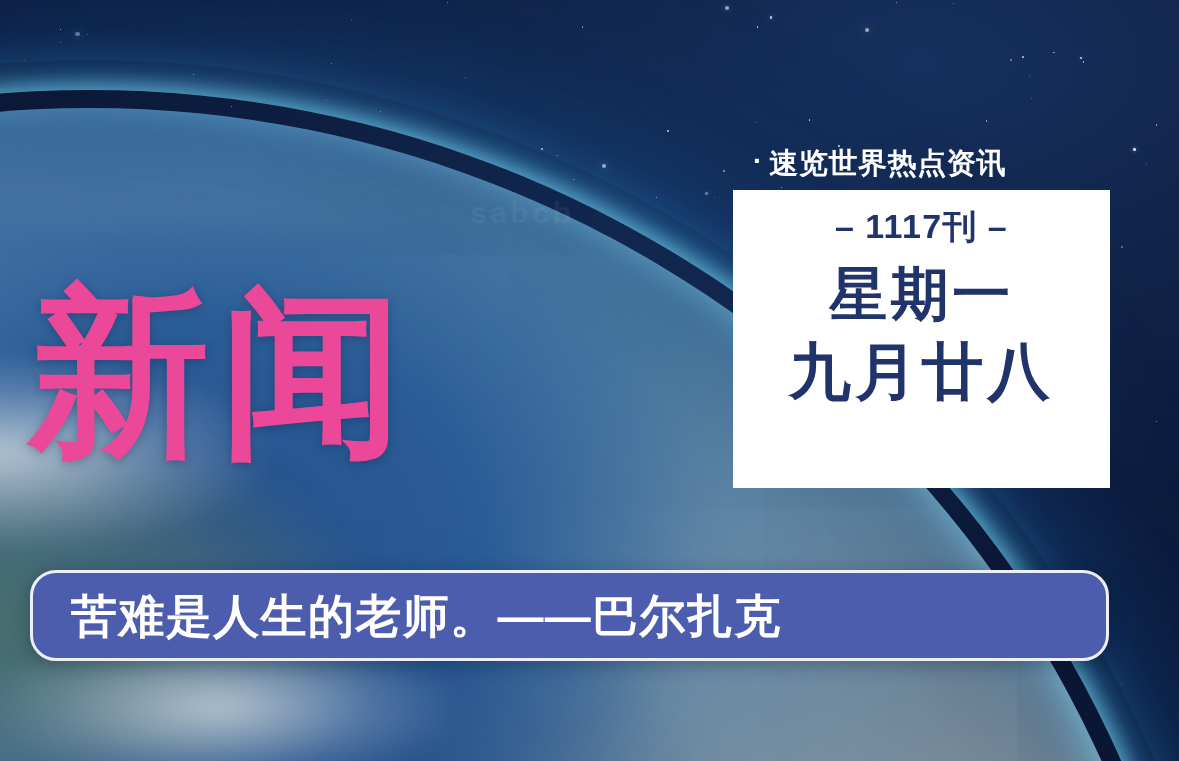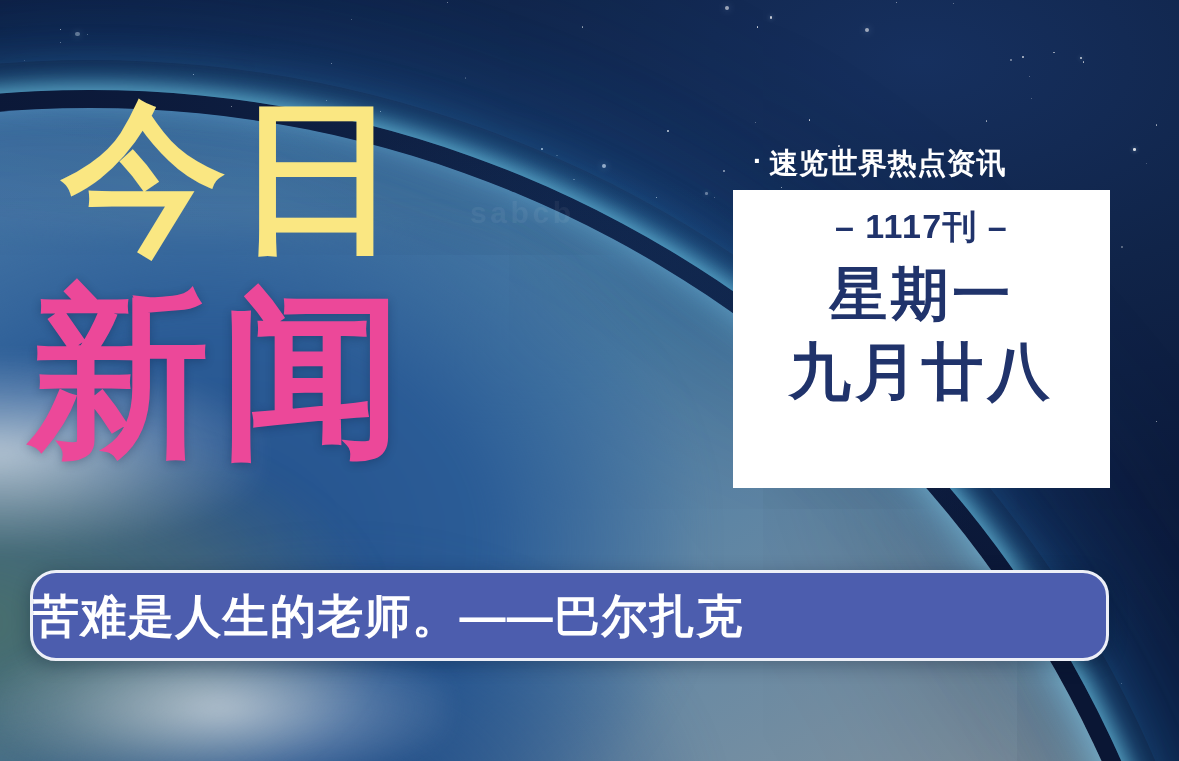--- a/index.html
+++ b/index.html
@@ -261,20 +261,21 @@
     position: absolute;
     left: 30px;
     top: 570px;
     width: 1079px;
     height: 91px;
     background: #4C5DAE;
     border: 3px solid #EDEFF7;
     border-radius: 26px;
     display: flex;
     align-items: center;
+    padding-left: 38px;
     box-shadow: 0 4px 18px rgba(6,16,40,0.30);
   }
   .quote-bar .quote-text {
     color: #ffffff;
     font-size: 46px;
     font-weight: 700;
     letter-spacing: 0.03em;
     white-space: nowrap;
     line-height: 1;
   }
@@ -450,21 +451,20 @@
     <div class="land-a"></div>
 
     <div class="cloud" style="left:760px;  top:250px;  width:520px; height:190px;"></div>
     <div class="cloud" style="left:1010px; top:520px;  width:460px; height:160px;"></div>
 
     <div class="limb-inner"></div>
   </div>
 
   <div class="watermark">sabcb</div>
 
-  <div class="logo-jinri">今日</div>
 
   <div class="logo-xinwen">新闻</div>
 
 
   <div class="tagline">
     <span class="dotsep">·</span>
     <span class="rest">速览世界热点资讯</span>
   </div>
 
   <div class="info-card">

